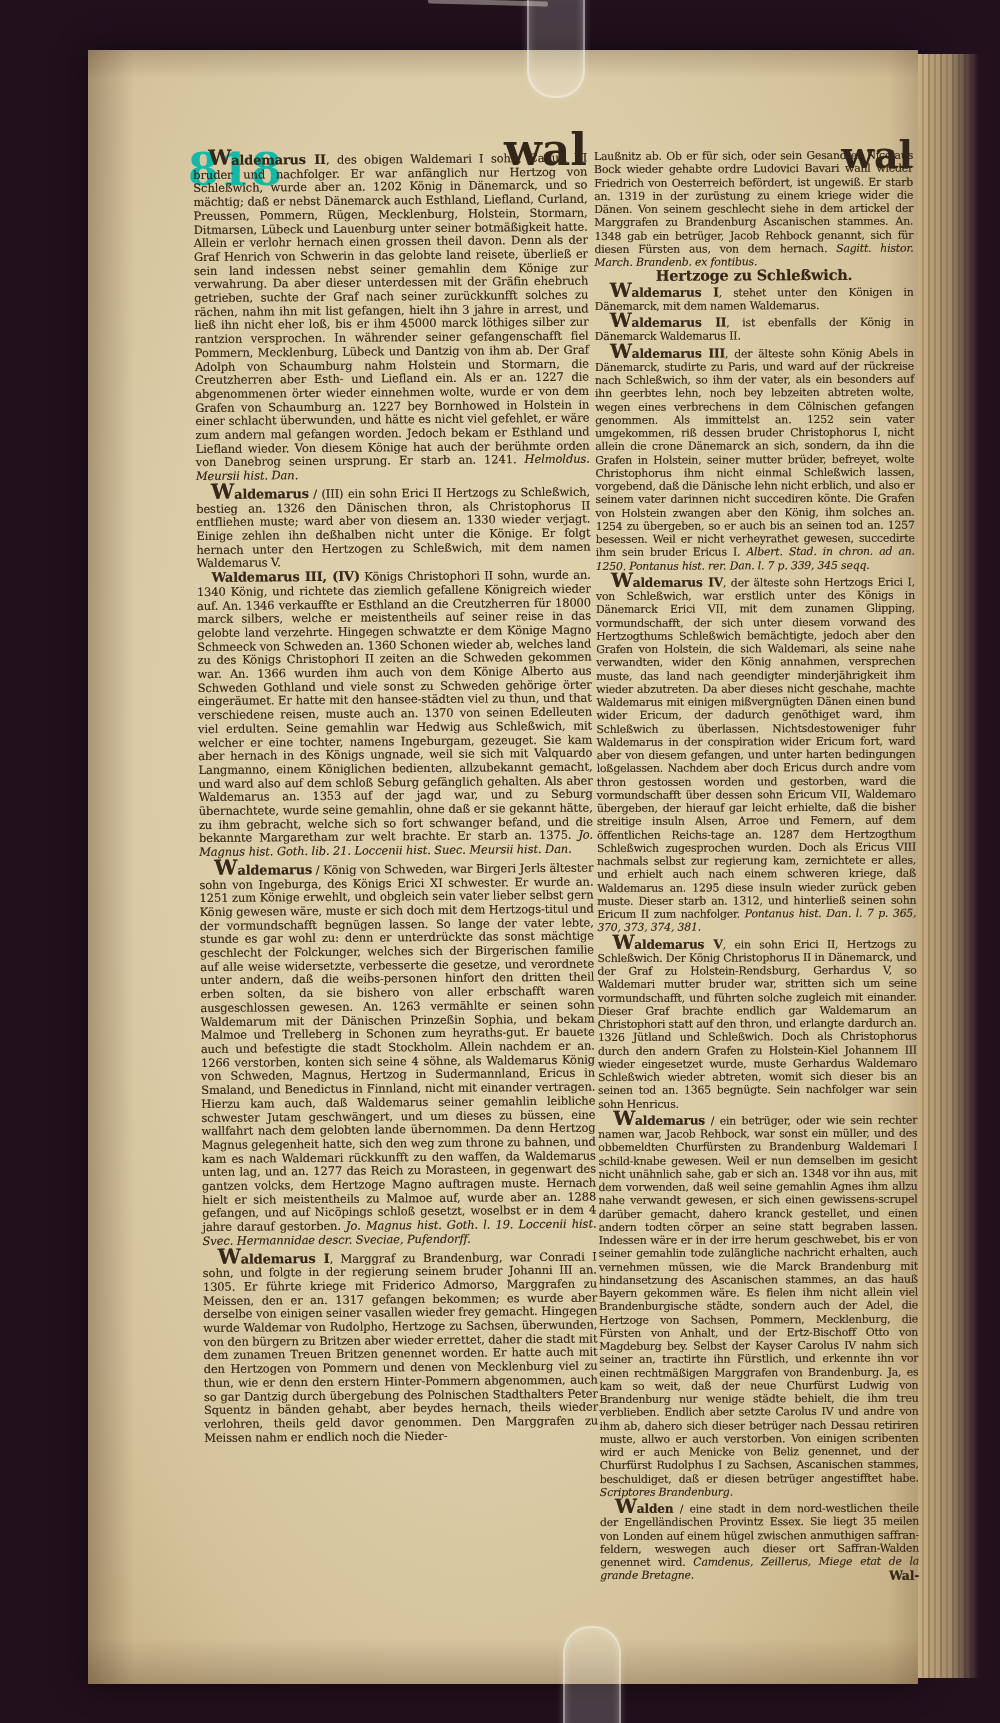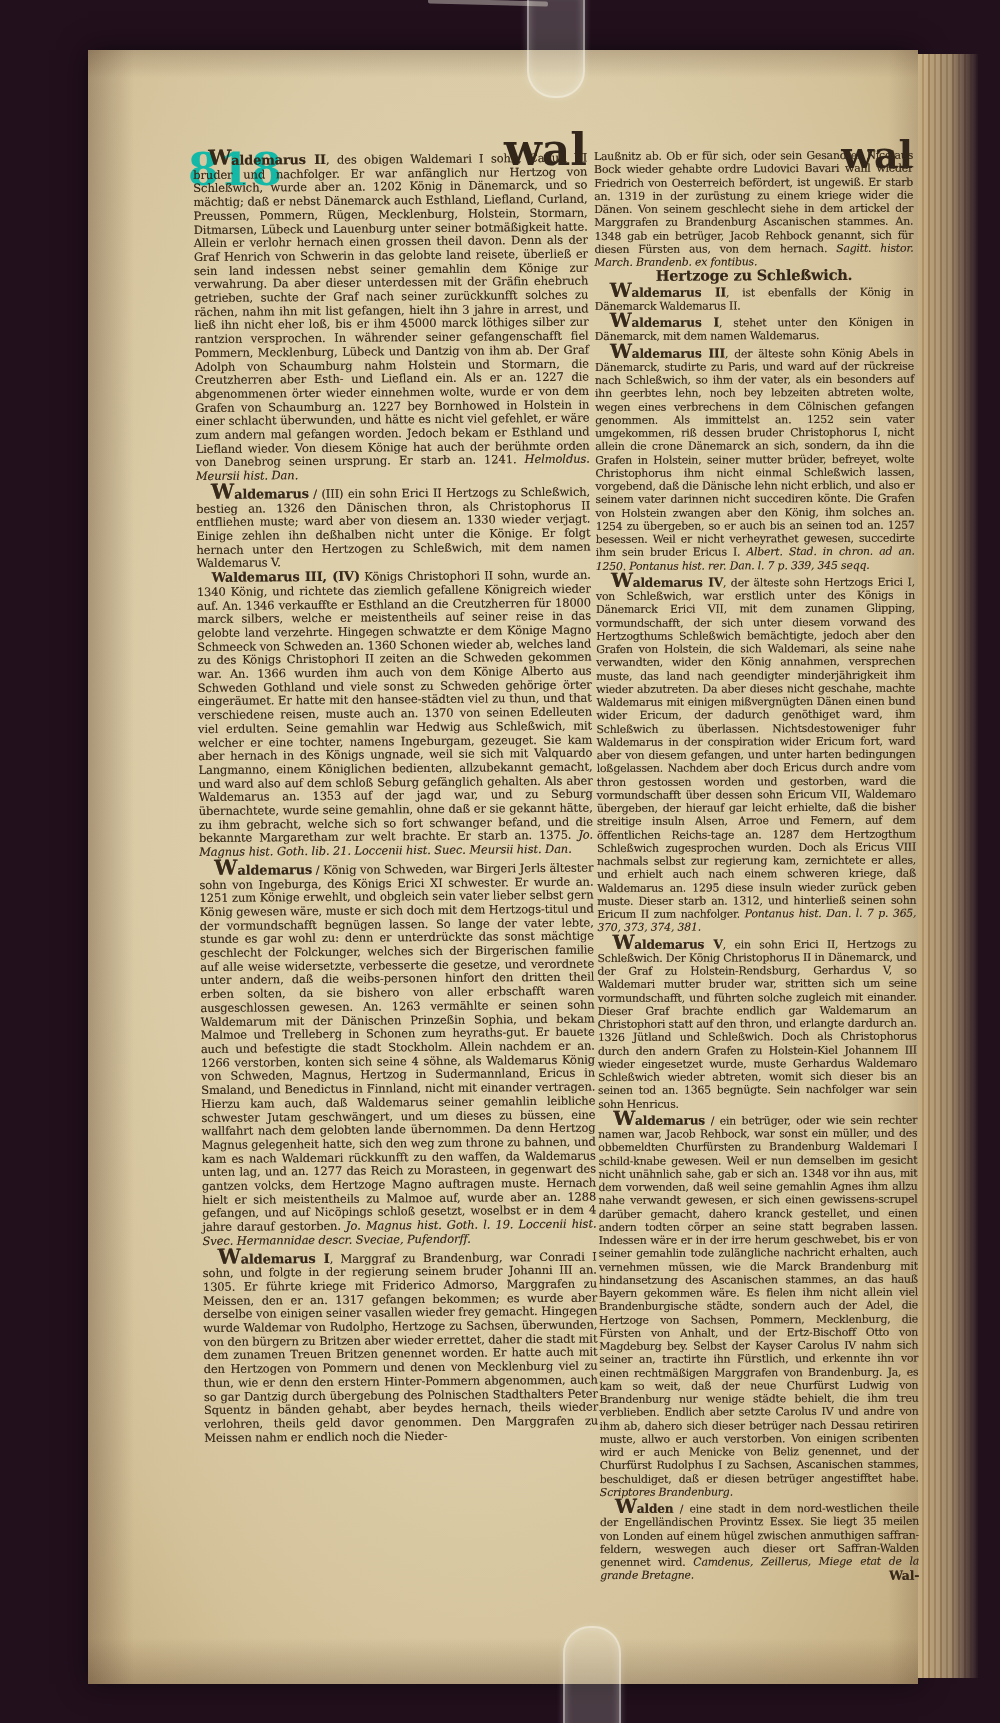--- a/index.html
+++ b/index.html
@@ -78,22 +78,22 @@
   <div class="col col-left" id="left-col">
       <p class="entry"><span class="initial">W</span><span class="lead">aldemarus II</span><span class="body">, des obigen Waldemari I sohn, Canuti VI bruder und nachfolger. Er war anfänglich nur Hertzog von Schleßwich, wurde aber an. 1202 König in Dänemarck, und so mächtig; daß er nebst Dänemarck auch Esthland, Liefland, Curland, Preussen, Pommern, Rügen, Mecklenburg, Holstein, Stormarn, Ditmarsen, Lübeck und Lauenburg unter seiner botmäßigkeit hatte. Allein er verlohr hernach einen grossen theil davon. Denn als der Graf Henrich von Schwerin in das gelobte land reisete, überließ er sein land indessen nebst seiner gemahlin dem Könige zur verwahrung. Da aber dieser unterdessen mit der Gräfin ehebruch getrieben, suchte der Graf nach seiner zurückkunfft solches zu rächen, nahm ihn mit list gefangen, hielt ihn 3 jahre in arrest, und ließ ihn nicht eher loß, bis er ihm 45000 marck löthiges silber zur rantzion versprochen. In währender seiner gefangenschafft fiel Pommern, Mecklenburg, Lübeck und Dantzig von ihm ab. Der Graf Adolph von Schaumburg nahm Holstein und Stormarn, die Creutzherren aber Esth- und Liefland ein. Als er an. 1227 die abgenommenen örter wieder einnehmen wolte, wurde er von dem Grafen von Schaumburg an. 1227 bey Bornhowed in Holstein in einer schlacht überwunden, und hätte es nicht viel gefehlet, er wäre zum andern mal gefangen worden. Jedoch bekam er Esthland und Liefland wieder. Von diesem Könige hat auch der berühmte orden von Danebrog seinen ursprung. Er starb an. 1241.</span> <span class="cite">Helmoldus. Meursii hist. Dan.</span></p>
       <p class="entry"><span class="initial">W</span><span class="lead">aldemarus</span><span class="body"> / (III) ein sohn Erici II Hertzogs zu Schleßwich, bestieg an. 1326 den Dänischen thron, als Christophorus II entfliehen muste; ward aber von diesem an. 1330 wieder verjagt. Einige zehlen ihn deßhalben nicht unter die Könige. Er folgt hernach unter den Hertzogen zu Schleßwich, mit dem namen Waldemarus V.</span></p>
       <p class="entry"><span class="lead">Waldemarus III, (IV)</span><span class="body"> Königs Christophori II sohn, wurde an. 1340 König, und richtete das ziemlich gefallene Königreich wieder auf. An. 1346 verkauffte er Esthland an die Creutzherren für 18000 marck silbers, welche er meistentheils auf seiner reise in das gelobte land verzehrte. Hingegen schwatzte er dem Könige Magno Schmeeck von Schweden an. 1360 Schonen wieder ab, welches land zu des Königs Christophori II zeiten an die Schweden gekommen war. An. 1366 wurden ihm auch von dem Könige Alberto aus Schweden Gothland und viele sonst zu Schweden gehörige örter eingeräumet. Er hatte mit den hansee-städten viel zu thun, und that verschiedene reisen, muste auch an. 1370 von seinen Edelleuten viel erdulten. Seine gemahlin war Hedwig aus Schleßwich, mit welcher er eine tochter, namens Ingeburgam, gezeuget. Sie kam aber hernach in des Königs ungnade, weil sie sich mit Valquardo Langmanno, einem Königlichen bedienten, allzubekannt gemacht, und ward also auf dem schloß Seburg gefänglich gehalten. Als aber Waldemarus an. 1353 auf der jagd war, und zu Seburg übernachtete, wurde seine gemahlin, ohne daß er sie gekannt hätte, zu ihm gebracht, welche sich so fort schwanger befand, und die bekannte Margaretham zur welt brachte. Er starb an. 1375.</span> <span class="cite">Jo. Magnus hist. Goth. lib. 21. Loccenii hist. Suec. Meursii hist. Dan.</span></p>
       <p class="entry"><span class="initial">W</span><span class="lead">aldemarus</span><span class="body"> / König von Schweden, war Birgeri Jerls ältester sohn von Ingeburga, des Königs Erici XI schwester. Er wurde an. 1251 zum Könige erwehlt, und obgleich sein vater lieber selbst gern König gewesen wäre, muste er sich doch mit dem Hertzogs-titul und der vormundschafft begnügen lassen. So lange der vater lebte, stunde es gar wohl zu: denn er unterdrückte das sonst mächtige geschlecht der Folckunger, welches sich der Birgerischen familie auf alle weise widersetzte, verbesserte die gesetze, und verordnete unter andern, daß die weibs-personen hinfort den dritten theil erben solten, da sie bishero von aller erbschafft waren ausgeschlossen gewesen. An. 1263 vermählte er seinen sohn Waldemarum mit der Dänischen Prinzeßin Sophia, und bekam Malmoe und Trelleberg in Schonen zum heyraths-gut. Er bauete auch und befestigte die stadt Stockholm. Allein nachdem er an. 1266 verstorben, konten sich seine 4 söhne, als Waldemarus König von Schweden, Magnus, Hertzog in Sudermannland, Ericus in Smaland, und Benedictus in Finnland, nicht mit einander vertragen. Hierzu kam auch, daß Waldemarus seiner gemahlin leibliche schwester Jutam geschwängert, und um dieses zu büssen, eine wallfahrt nach dem gelobten lande übernommen. Da denn Hertzog Magnus gelegenheit hatte, sich den weg zum throne zu bahnen, und kam es nach Waldemari rückkunfft zu den waffen, da Waldemarus unten lag, und an. 1277 das Reich zu Morasteen, in gegenwart des gantzen volcks, dem Hertzoge Magno auftragen muste. Hernach hielt er sich meistentheils zu Malmoe auf, wurde aber an. 1288 gefangen, und auf Nicöpings schloß gesetzt, woselbst er in dem 4 jahre darauf gestorben.</span> <span class="cite">Jo. Magnus hist. Goth. l. 19. Loccenii hist. Svec. Hermannidae descr. Sveciae, Pufendorff.</span></p>
       <p class="entry"><span class="initial">W</span><span class="lead">aldemarus I</span><span class="body">, Marggraf zu Brandenburg, war Conradi I sohn, und folgte in der regierung seinem bruder Johanni III an. 1305. Er führte kriege mit Friderico Admorso, Marggrafen zu Meissen, den er an. 1317 gefangen bekommen; es wurde aber derselbe von einigen seiner vasallen wieder frey gemacht. Hingegen wurde Waldemar von Rudolpho, Hertzoge zu Sachsen, überwunden, von den bürgern zu Britzen aber wieder errettet, daher die stadt mit dem zunamen Treuen Britzen genennet worden. Er hatte auch mit den Hertzogen von Pommern und denen von Mecklenburg viel zu thun, wie er denn den erstern Hinter-Pommern abgenommen, auch so gar Dantzig durch übergebung des Polnischen Stadthalters Peter Squentz in bänden gehabt, aber beydes hernach, theils wieder verlohren, theils geld davor genommen. Den Marggrafen zu Meissen nahm er endlich noch die Nieder-</span></p>
     </div>
   <div class="col col-right" id="right-col">
       <p class="cont"><span class="body">Laußnitz ab. Ob er für sich, oder sein Gesandter Nicolaus Bock wieder gehabte ordre Ludovici Bavari wahl wieder Friedrich von Oesterreich befördert, ist ungewiß. Er starb an. 1319 in der zurüstung zu einem kriege wider die Dänen. Von seinem geschlecht siehe in dem artickel der Marggrafen zu Brandenburg Ascanischen stammes. An. 1348 gab ein betrüger, Jacob Rehbock genannt, sich für diesen Fürsten aus, von dem hernach.</span> <span class="cite">Sagitt. histor. March. Brandenb. ex fontibus.</span></p>
       <p class="section-heading">Hertzoge zu Schleßwich.</p>
+      <p class="entry"><span class="initial">W</span><span class="lead">aldemarus I</span><span class="body">, stehet unter den Königen in Dänemarck, mit dem namen Waldemarus.</span></p>
       <p class="entry"><span class="initial">W</span><span class="lead">aldemarus II</span><span class="body">, ist ebenfalls der König in Dänemarck Waldemarus II.</span></p>
-      <p class="entry"><span class="initial">W</span><span class="lead">aldemarus I</span><span class="body">, stehet unter den Königen in Dänemarck, mit dem namen Waldemarus.</span></p>
       <p class="entry"><span class="initial">W</span><span class="lead">aldemarus III</span><span class="body">, der älteste sohn König Abels in Dänemarck, studirte zu Paris, und ward auf der rückreise nach Schleßwich, so ihm der vater, als ein besonders auf ihn geerbtes lehn, noch bey lebzeiten abtreten wolte, wegen eines verbrechens in dem Cölnischen gefangen genommen. Als immittelst an. 1252 sein vater umgekommen, riß dessen bruder Christophorus I, nicht allein die crone Dänemarck an sich, sondern, da ihn die Grafen in Holstein, seiner mutter brüder, befreyet, wolte Christophorus ihm nicht einmal Schleßwich lassen, vorgebend, daß die Dänische lehn nicht erblich, und also er seinem vater darinnen nicht succediren könte. Die Grafen von Holstein zwangen aber den König, ihm solches an. 1254 zu übergeben, so er auch bis an seinen tod an. 1257 besessen. Weil er nicht verheyrathet gewesen, succedirte ihm sein bruder Ericus I.</span> <span class="cite">Albert. Stad. in chron. ad an. 1250. Pontanus hist. rer. Dan. l. 7 p. 339, 345 seqq.</span></p>
       <p class="entry"><span class="initial">W</span><span class="lead">aldemarus IV</span><span class="body">, der älteste sohn Hertzogs Erici I, von Schleßwich, war erstlich unter des Königs in Dänemarck Erici VII, mit dem zunamen Glipping, vormundschafft, der sich unter diesem vorwand des Hertzogthums Schleßwich bemächtigte, jedoch aber den Grafen von Holstein, die sich Waldemari, als seine nahe verwandten, wider den König annahmen, versprechen muste, das land nach geendigter minderjährigkeit ihm wieder abzutreten. Da aber dieses nicht geschahe, machte Waldemarus mit einigen mißvergnügten Dänen einen bund wider Ericum, der dadurch genöthiget ward, ihm Schleßwich zu überlassen. Nichtsdestoweniger fuhr Waldemarus in der conspiration wider Ericum fort, ward aber von diesem gefangen, und unter harten bedingungen loßgelassen. Nachdem aber doch Ericus durch andre vom thron gestossen worden und gestorben, ward die vormundschafft über dessen sohn Ericum VII, Waldemaro übergeben, der hierauf gar leicht erhielte, daß die bisher streitige insuln Alsen, Arroe und Femern, auf dem öffentlichen Reichs-tage an. 1287 dem Hertzogthum Schleßwich zugesprochen wurden. Doch als Ericus VIII nachmals selbst zur regierung kam, zernichtete er alles, und erhielt auch nach einem schweren kriege, daß Waldemarus an. 1295 diese insuln wieder zurück geben muste. Dieser starb an. 1312, und hinterließ seinen sohn Ericum II zum nachfolger.</span> <span class="cite">Pontanus hist. Dan. l. 7 p. 365, 370, 373, 374, 381.</span></p>
       <p class="entry"><span class="initial">W</span><span class="lead">aldemarus V</span><span class="body">, ein sohn Erici II, Hertzogs zu Schleßwich. Der König Christophorus II in Dänemarck, und der Graf zu Holstein-Rendsburg, Gerhardus V, so Waldemari mutter bruder war, stritten sich um seine vormundschafft, und führten solche zugleich mit einander. Dieser Graf brachte endlich gar Waldemarum an Christophori statt auf den thron, und erlangte dardurch an. 1326 Jütland und Schleßwich. Doch als Christophorus durch den andern Grafen zu Holstein-Kiel Johannem III wieder eingesetzet wurde, muste Gerhardus Waldemaro Schleßwich wieder abtreten, womit sich dieser bis an seinen tod an. 1365 begnügte. Sein nachfolger war sein sohn Henricus.</span></p>
       <p class="entry"><span class="initial">W</span><span class="lead">aldemarus</span><span class="body"> / ein betrüger, oder wie sein rechter namen war, Jacob Rehbock, war sonst ein müller, und des obbemeldten Churfürsten zu Brandenburg Waldemari I schild-knabe gewesen. Weil er nun demselben im gesicht nicht unähnlich sahe, gab er sich an. 1348 vor ihn aus, mit dem vorwenden, daß weil seine gemahlin Agnes ihm allzu nahe verwandt gewesen, er sich einen gewissens-scrupel darüber gemacht, dahero kranck gestellet, und einen andern todten cörper an seine statt begraben lassen. Indessen wäre er in der irre herum geschwebet, bis er von seiner gemahlin tode zulängliche nachricht erhalten, auch vernehmen müssen, wie die Marck Brandenburg mit hindansetzung des Ascanischen stammes, an das hauß Bayern gekommen wäre. Es fielen ihm nicht allein viel Brandenburgische städte, sondern auch der Adel, die Hertzoge von Sachsen, Pommern, Mecklenburg, die Fürsten von Anhalt, und der Ertz-Bischoff Otto von Magdeburg bey. Selbst der Kayser Carolus IV nahm sich seiner an, tractirte ihn Fürstlich, und erkennte ihn vor einen rechtmäßigen Marggrafen von Brandenburg. Ja, es kam so weit, daß der neue Churfürst Ludwig von Brandenburg nur wenige städte behielt, die ihm treu verblieben. Endlich aber setzte Carolus IV und andre von ihm ab, dahero sich dieser betrüger nach Dessau retiriren muste, allwo er auch verstorben. Von einigen scribenten wird er auch Menicke von Beliz genennet, und der Churfürst Rudolphus I zu Sachsen, Ascanischen stammes, beschuldiget, daß er diesen betrüger angestifftet habe.</span> <span class="cite">Scriptores Brandenburg.</span></p>
       <p class="entry"><span class="initial">W</span><span class="lead">alden</span><span class="body"> / eine stadt in dem nord-westlichen theile der Engelländischen Provintz Essex. Sie liegt 35 meilen von Londen auf einem hügel zwischen anmuthigen saffran-feldern, weswegen auch dieser ort Saffran-Walden genennet wird.</span> <span class="cite">Camdenus, Zeillerus, Miege etat de la grande Bretagne.</span></p>
       <div class="catchword">Wal-</div>
     </div>
 
   <div class="clip clip-top"></div>
   <div class="clip clip-bottom"></div>

